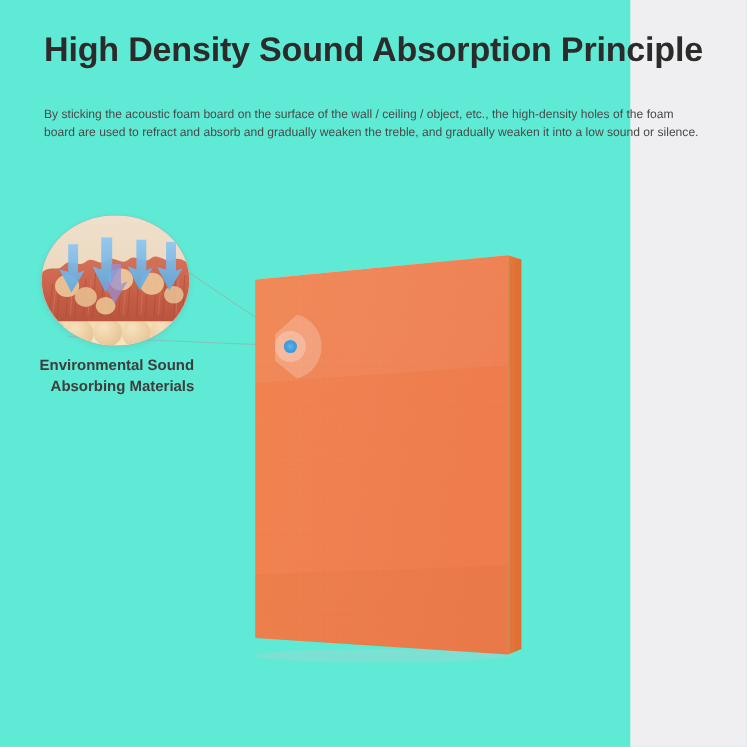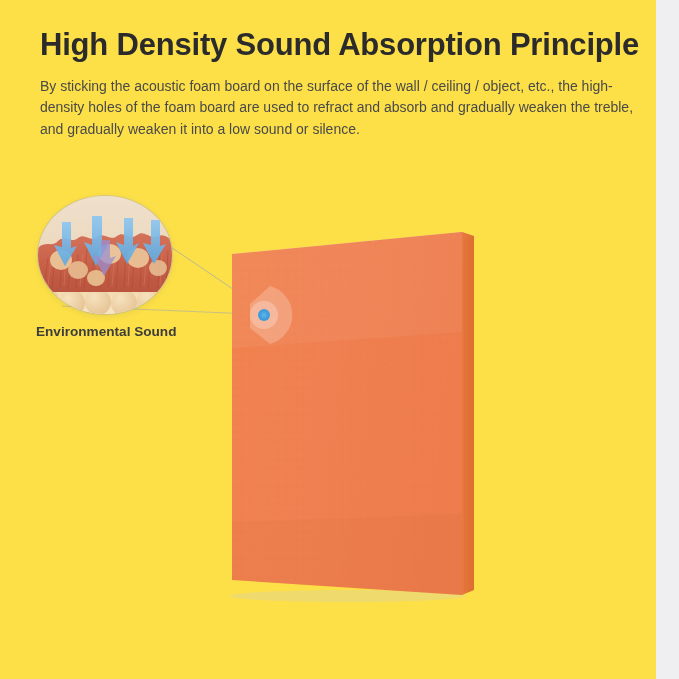--- a/index.html
+++ b/index.html
@@ -2,31 +2,31 @@
 <html><head>
 <meta charset="utf-8">
 <style>
   html,body{margin:0;padding:0;}
   body{
     width:679px;height:679px;
     background:#efeff1;
     font-family:"Liberation Sans", sans-serif;
     overflow:hidden;
   }
-  #stage{position:relative;width:656px;height:679px;background:#fde047;}
+  #stage{position:relative;width:573px;height:679px;background:#5eead4;}
 
   
   .title{
     position:absolute;left:40px;top:27px;width:610px;
     font-size:31px;font-weight:bold;color:#2b2b2b;
     letter-spacing:-0.2px;line-height:1.15;
   }
   .body-copy{
-    position:absolute;left:40px;top:76px;width:602px;
-    font-size:14px;color:#4a4a4a;line-height:1.52;
+    position:absolute;left:40px;top:96px;width:602px;
+    font-size:11px;color:#4a4a4a;line-height:1.52;
   }
 
   
   .mag-wrap{position:absolute;left:38px;top:196px;width:134px;height:118px;}
   .mag-circle{
     position:absolute;left:0;top:0;width:134px;height:118px;
     border-radius:50%;overflow:hidden;
     box-shadow:0 0 0 1px rgba(170,178,190,.45), 0 2px 6px rgba(80,90,110,.13);
     background:#e7c9a8;
   }
@@ -153,20 +153,21 @@
           <path d="M113,24 L122,24 L122,50 L128,48 L116,68 L105,47 L113,49 Z"></path>
         </g>
 
         <path d="M63,44 L72,44 L72,62 L78,60 L66,80 L55,59 L63,61 Z" fill="#9a8fd0" opacity="0.75"></path>
       </svg>
     </div>
   </div>
 
   <div class="caption">
     <span>Environmental Sound</span>
+    <span class="c2">Absorbing Materials</span>
   </div>
 
   <div class="panel">
     <svg viewBox="0 0 270 385" width="270" height="385">
       <defs>
         <linearGradient id="faceg" x1="0" y1="0" x2="1" y2="0.2">
           <stop offset="0%" stop-color="#f1834f"></stop>
           <stop offset="45%" stop-color="#f08051"></stop>
           <stop offset="100%" stop-color="#ee7c4c"></stop>
         </linearGradient>

